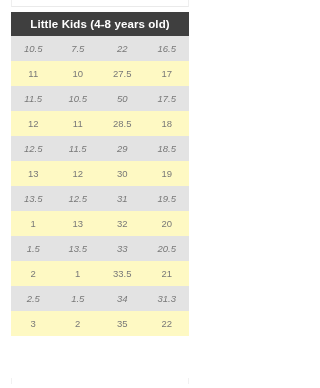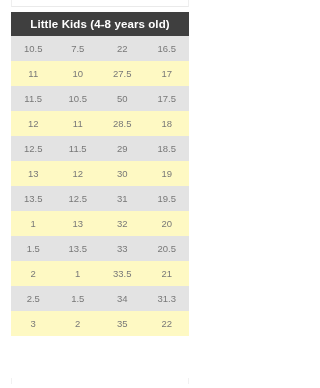--- a/index.html
+++ b/index.html
@@ -71,20 +71,21 @@
   }
   .data-row td {
     font-size: 9.5px;
     color: #787878;
     text-align: center;
     height: 25px;
     line-height: 25px;
   }
   .data-row.odd td {
     background: #e3e3e3;
+    font-style: italic;
   }
   .data-row.even td {
     background: #fef9c3;
   }
   .table-bottom-edge {
     position: absolute;
     left: 11px;
     top: 378px;
     width: 178px;
     height: 6px;

